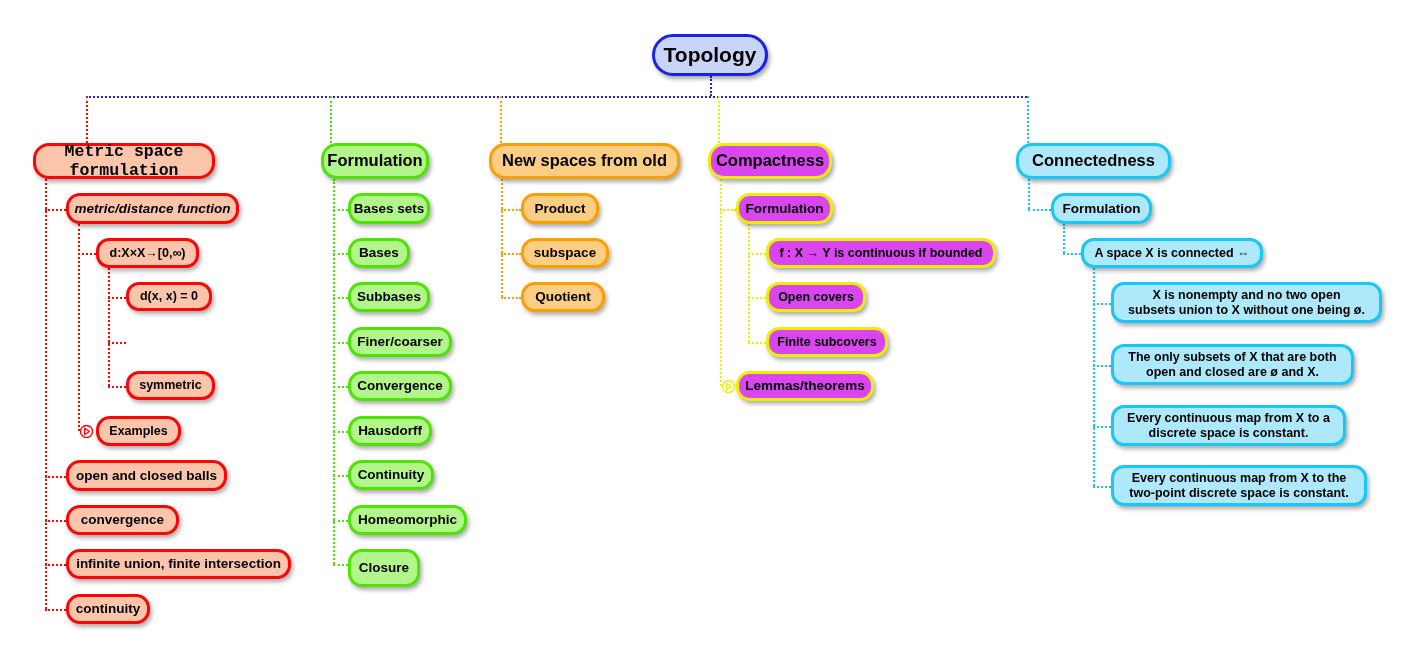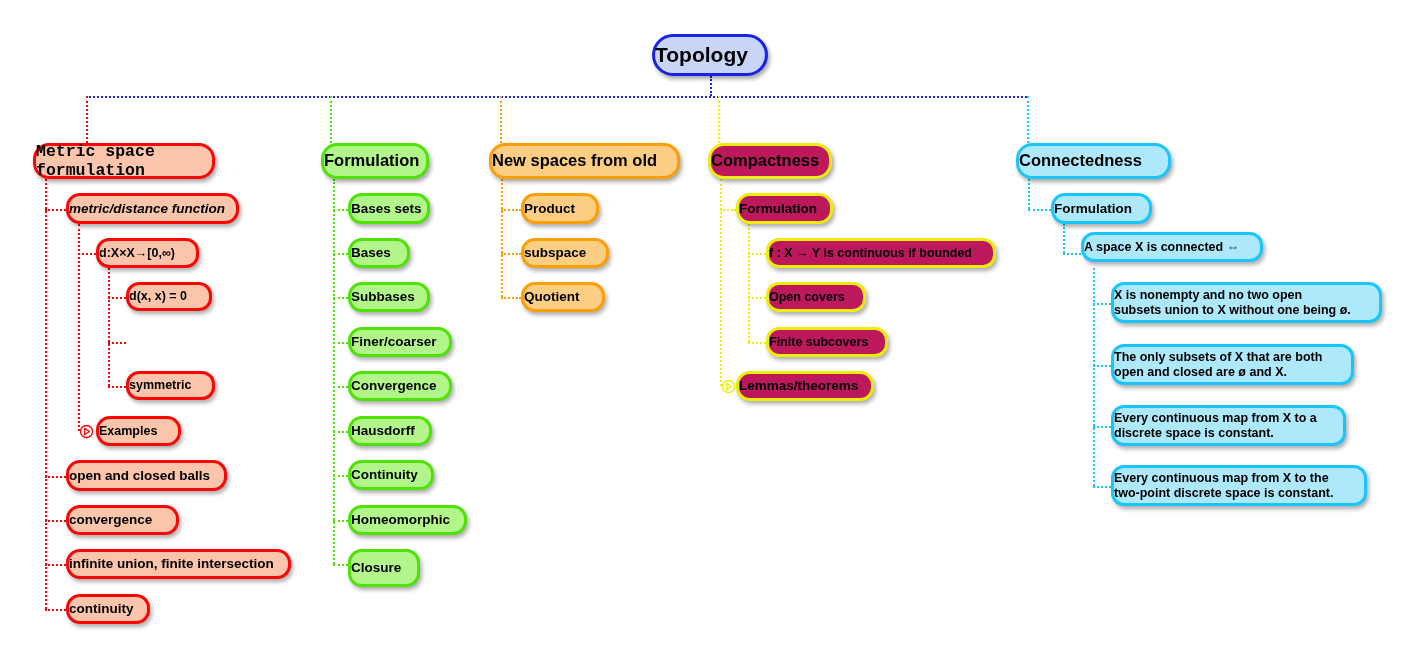--- a/index.html
+++ b/index.html
@@ -10,40 +10,40 @@
     overflow:hidden;
     position:relative;
   }
   #canvas{position:absolute;left:0;top:0;width:1420px;height:658px;}
 
   
   .node{
     position:absolute;
     box-sizing:border-box;
     display:flex;align-items:center;justify-content:center;
-    text-align:left;
+    text-align:center;
     font-weight:bold;
     color:#000000;
     white-space:pre-line;
     line-height:1.18;
     z-index:4;
   }
   .node .lbl{display:block;width:100%;}
 
   
   .n-root{
     background:#C9D5F7;border:3px solid #1823E6;border-radius:22px;
     box-shadow:2px 3px 4px rgba(0,0,0,.35);
     font-size:21px;
   }
   
   .t-red   {background:#FBC5AC;border:3px solid #FB0505;}
   .t-green {background:#B2F58B;border:3px solid #4FE305;}
   .t-orange{background:#FCCE84;border:3px solid #FB9F05;}
-  .t-yellow{background:#be185d;border:3px solid #EDED06;}
+  .t-yellow{background:#d946ef;border:3px solid #EDED06;}
   .t-cyan  {background:#AEE9FB;border:3px solid #18C6FB;}
 
   .lvl1{border-radius:16px;font-size:16.5px;box-shadow:2px 3px 4px rgba(0,0,0,.35);}
   .lvl2{border-radius:14px;font-size:13.5px;box-shadow:2px 3px 4px rgba(0,0,0,.32);}
   .lvl3{border-radius:13px;font-size:12.5px;box-shadow:2px 3px 4px rgba(0,0,0,.32);}
   .lvl4{border-radius:13px;font-size:12.5px;box-shadow:2px 3px 4px rgba(0,0,0,.32);}
 
   
   .hline,.vline{position:absolute;z-index:2;}
   .hline{height:0;border-top-width:2px;border-top-style:dotted;}
@@ -145,21 +145,21 @@
         <circle cx="7.5" cy="7.5" r="6" fill="#ffffff" stroke="#EDED06" stroke-width="1.4"></circle>
         <path d="M5.6 4.3 L10.4 7.5 L5.6 10.7 Z" fill="none" stroke="#EDED06" stroke-width="1.3" stroke-linejoin="round"></path>
       </svg>
     </div>
     <div class="vline c-yellow" style="left: 720px; top: 179px; height: 207px;"></div>
     <div class="vline c-yellow" style="left: 748px; top: 224px; height: 118px;"></div>
     <div class="vline c-cyan" style="left: 1027px; top: 96px; height: 47px;"></div>
     <div class="node lvl1 t-cyan" style="left: 1016px; top: 143px; width: 155px; height: 36px;"><span class="lbl">Connectedness</span></div>
     <div class="node lvl2 t-cyan" style="left: 1051px; top: 193px; width: 101px; height: 31px;"><span class="lbl">Formulation</span></div>
     <div class="hline c-cyan" style="left: 1028px; top: 208.5px; width: 23px;"></div>
-    <div class="node lvl3 t-cyan" style="left: 1081px; top: 232px; width: 182px; height: 30px;"><span class="lbl">A space X is connected ⇔</span></div>
+    <div class="node lvl3 t-cyan" style="left: 1081px; top: 238px; width: 182px; height: 30px;"><span class="lbl">A space X is connected ⇔</span></div>
     <div class="hline c-cyan" style="left: 1063px; top: 253px; width: 18px;"></div>
     <div class="node lvl4 t-cyan" style="left: 1111px; top: 282px; width: 271px; height: 41px;"><span class="lbl">X is nonempty and no two open
 subsets union to X without one being ø.</span></div>
     <div class="hline c-cyan" style="left: 1093px; top: 302.5px; width: 18px;"></div>
     <div class="node lvl4 t-cyan" style="left: 1111px; top: 344px; width: 243px; height: 41px;"><span class="lbl">The only subsets of X that are both
 open and closed are ø and X.</span></div>
     <div class="hline c-cyan" style="left: 1093px; top: 364.5px; width: 18px;"></div>
     <div class="node lvl4 t-cyan" style="left: 1111px; top: 405px; width: 235px; height: 41px;"><span class="lbl">Every continuous map from X to a
 discrete space is constant.</span></div>
     <div class="hline c-cyan" style="left: 1093px; top: 425.5px; width: 18px;"></div>

